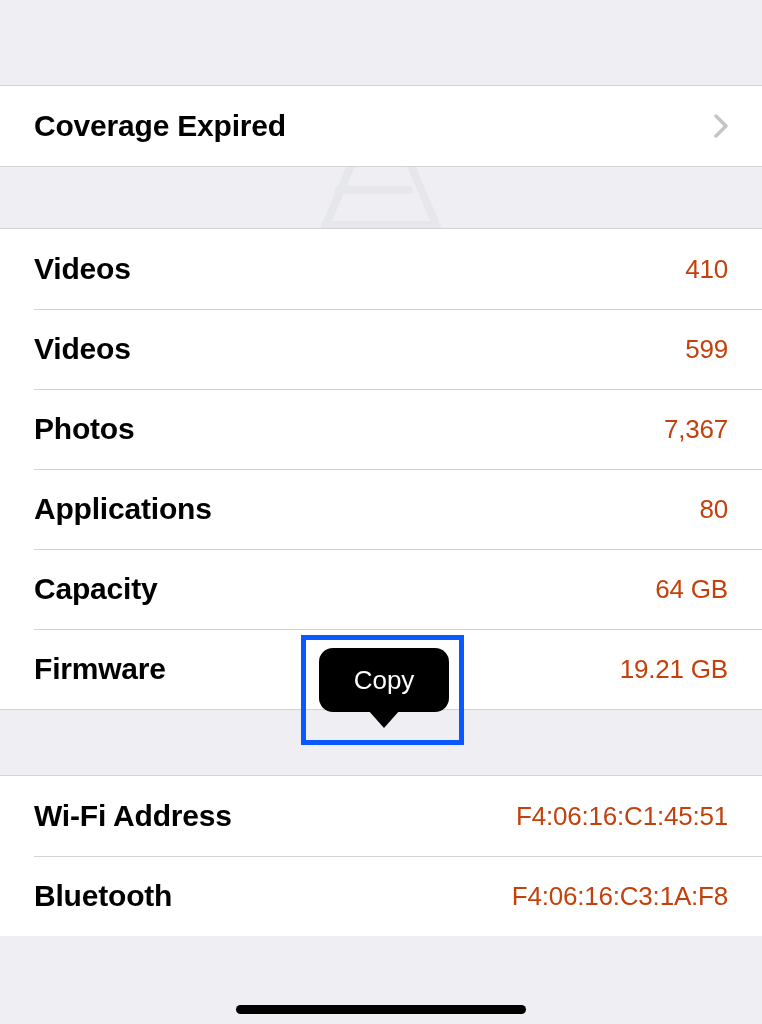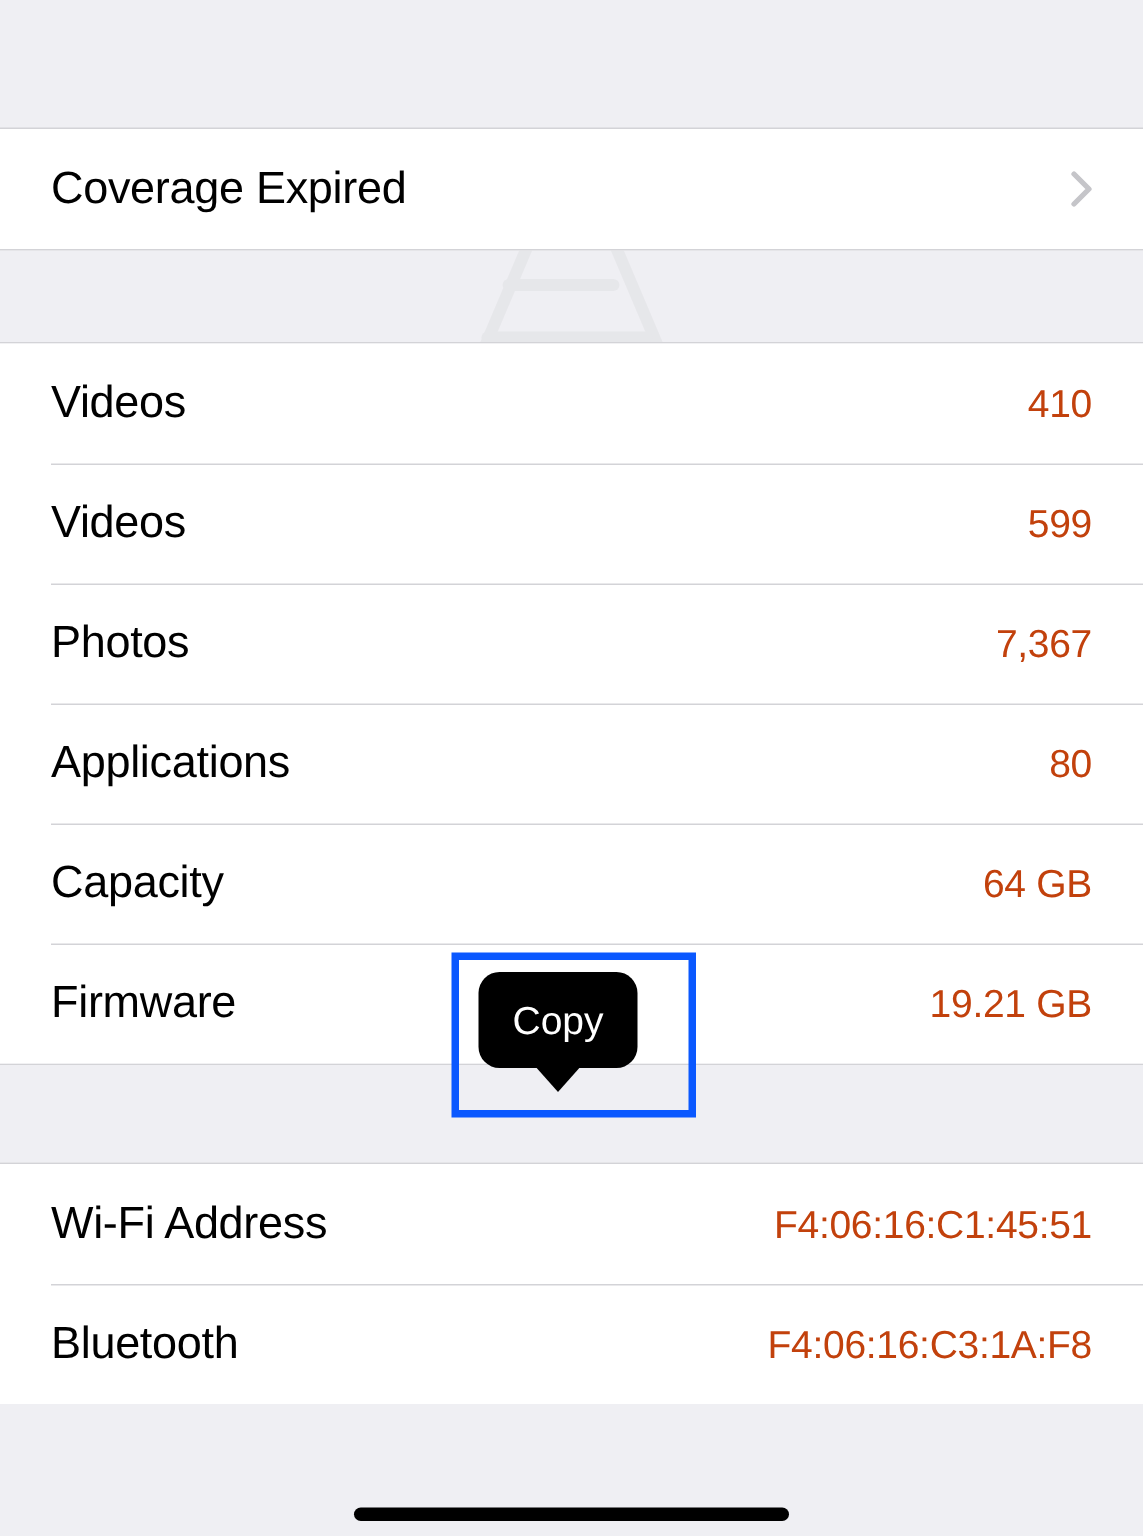--- a/index.html
+++ b/index.html
@@ -40,21 +40,21 @@
       position: absolute;
       left: 34px;
       right: 0;
       top: 0;
       height: 1px;
       background: #d3d3d7;
     }
     .label {
       font-size: 30px;
       color: #000;
-      font-weight: 400;
+      font-weight: 700;
       letter-spacing: -0.2px;
     }
     .value {
       font-size: 26px;
       color: #c2410c;
       font-weight: 400;
       letter-spacing: -0.2px;
     }
     .chevron {
       width: 14px;
@@ -73,21 +73,21 @@
       width: 163px;
       height: 110px;
       border: 5px solid #0a58ff;
       z-index: 5;
       pointer-events: none;
     }
     .copy-bubble {
       position: absolute;
       left: 319px;
       top: 648px;
-      width: 106px;
+      width: 130px;
       height: 64px;
       background: #000;
       border-radius: 14px;
       display: flex;
       align-items: center;
       justify-content: center;
       z-index: 6;
     }
     .copy-bubble::after {
       content: "";

